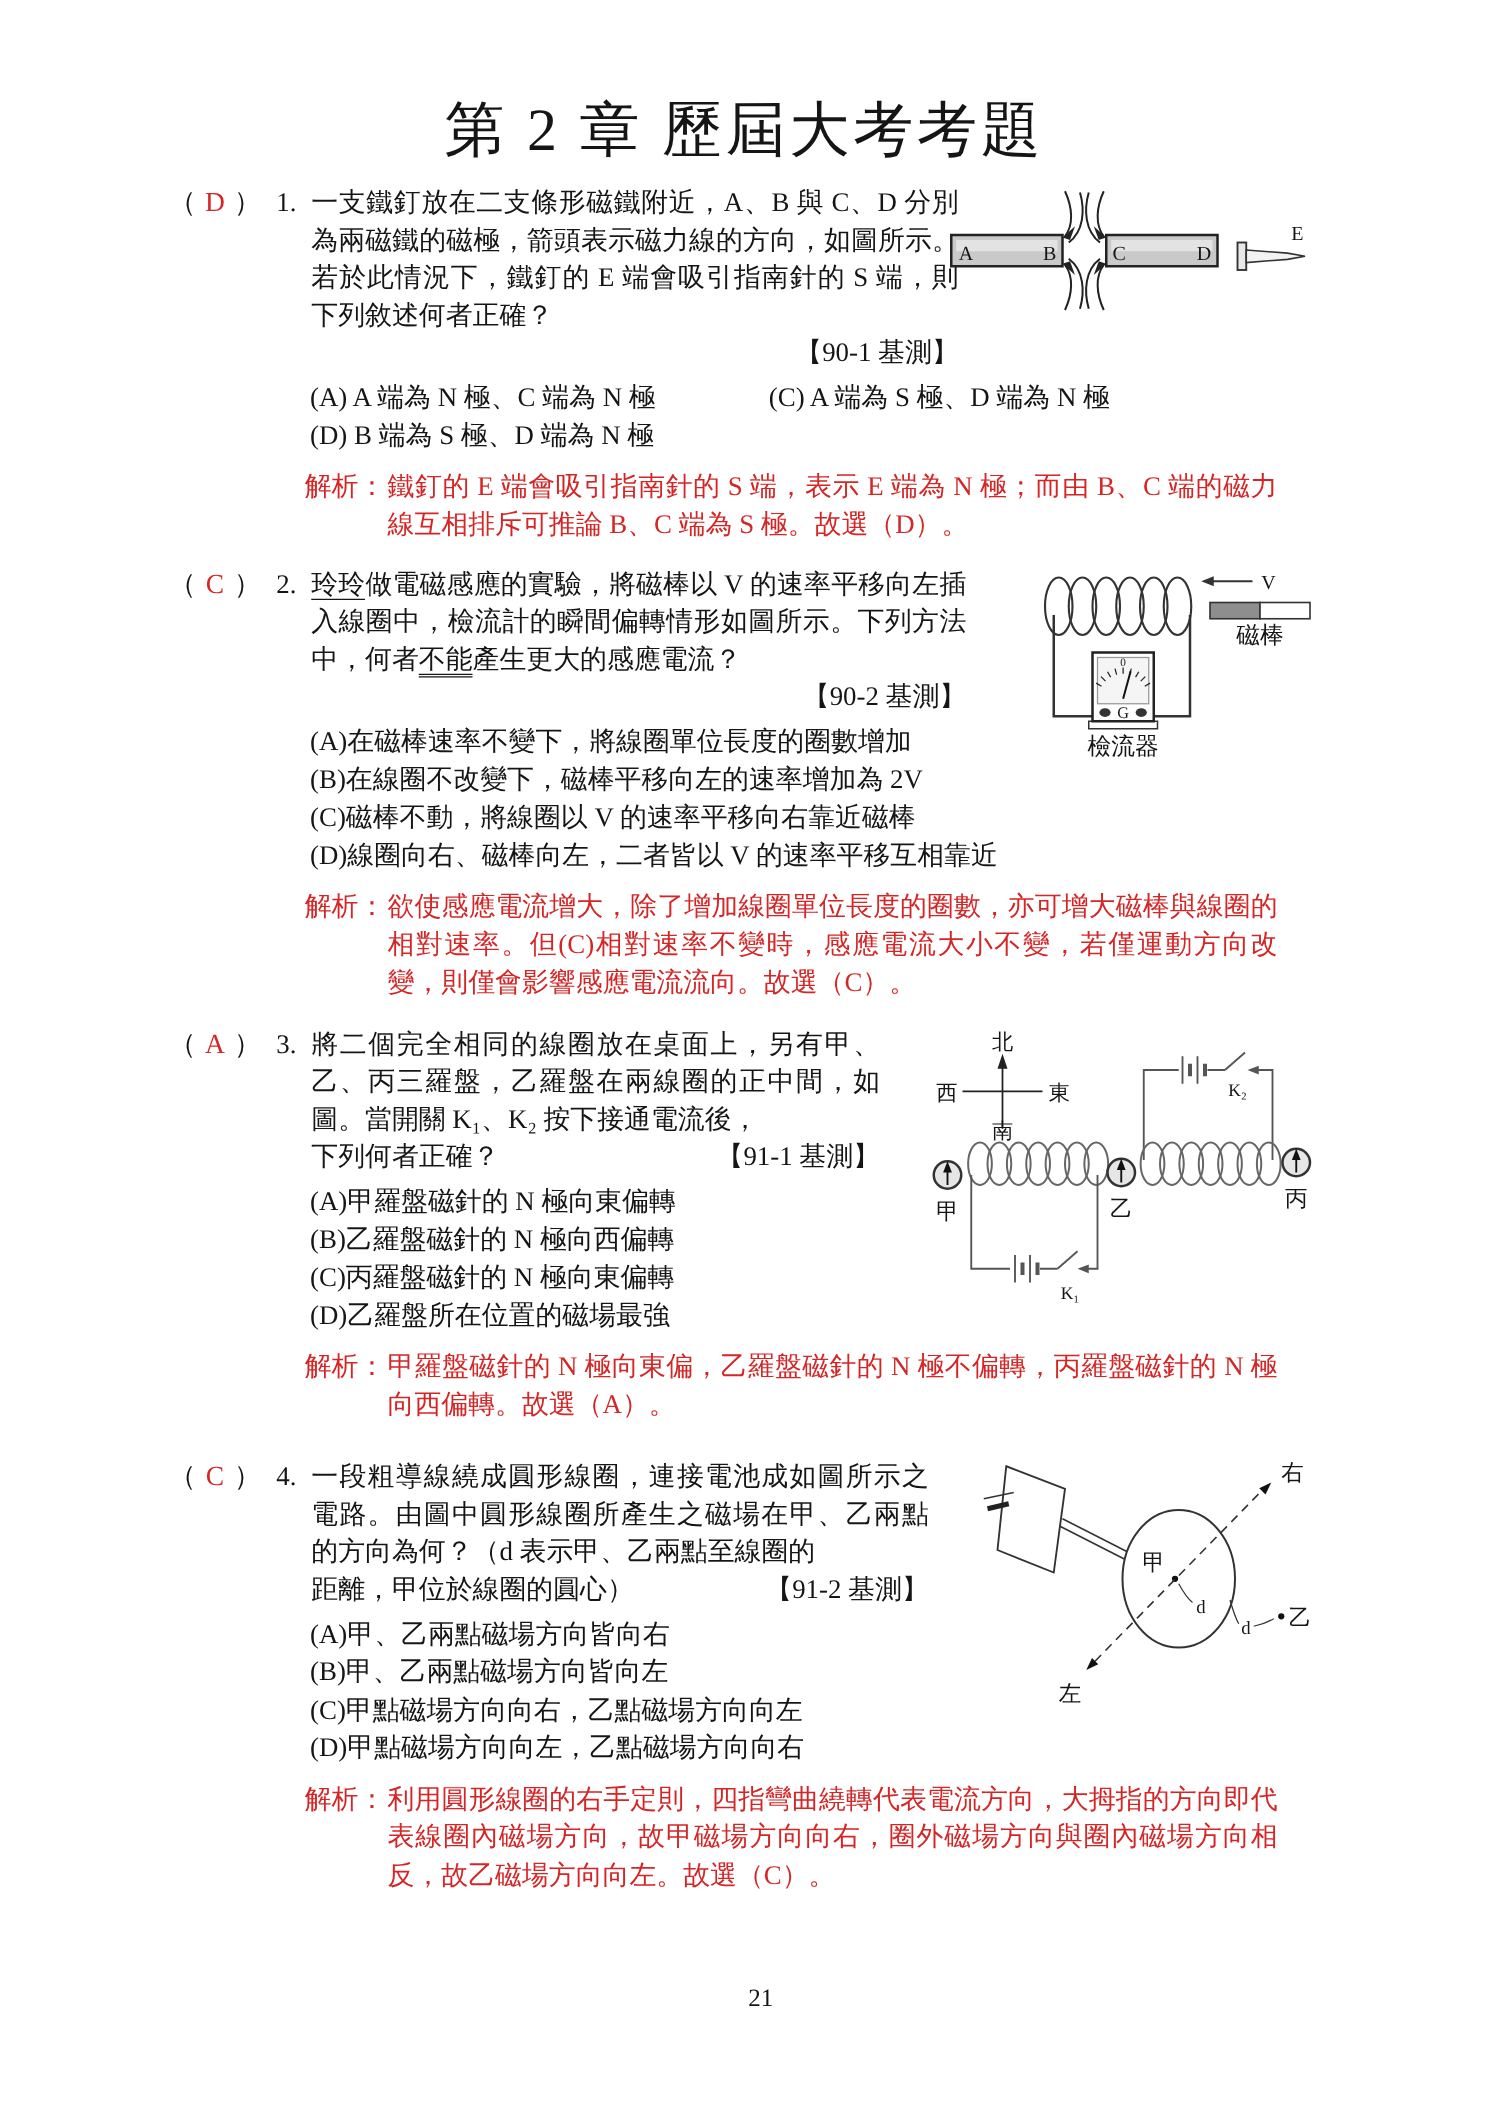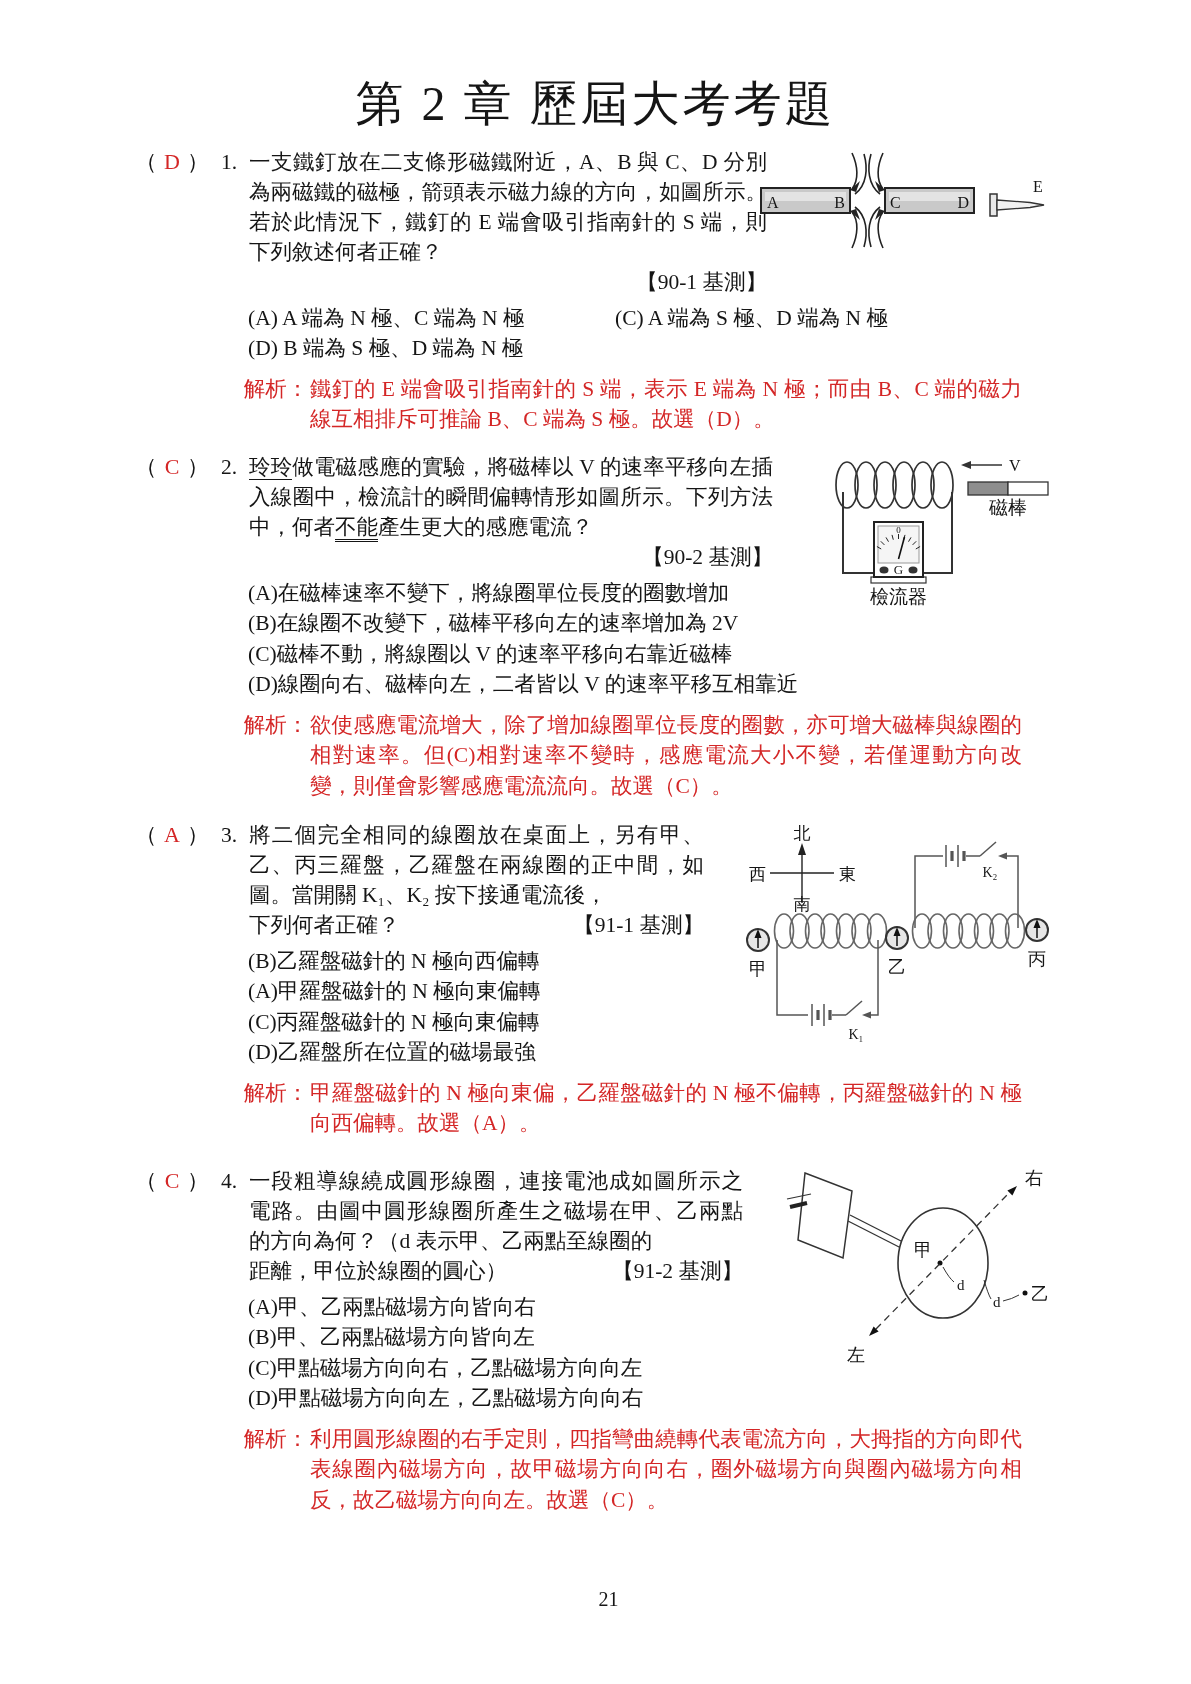--- a/index.html
+++ b/index.html
@@ -179,22 +179,22 @@
       <div class="qnum">3.</div>
       <div class="qtext" style="width:455px">
         <span>將二個完全相同的線圈放在桌面上，另有甲、乙、丙三羅盤，乙羅盤在兩線圈的正中間，如圖。當開關 K₁、K₂ 按下接通電流後，</span>
         <div class="lastrow">
           <span>下列何者正確？</span>
           <span>【91-1 基測】</span>
         </div>
       </div>
     </div>
     <div class="opts">
+      <div>(A)甲羅盤磁針的 N 極向東偏轉</div>
       <div>(B)乙羅盤磁針的 N 極向西偏轉</div>
-      <div>(A)甲羅盤磁針的 N 極向東偏轉</div>
       <div>(C)丙羅盤磁針的 N 極向東偏轉</div>
       <div>(D)乙羅盤所在位置的磁場最強</div>
     </div>
     <div class="analysis">
       <div class="albl">解析：</div>
       <div class="abody">甲羅盤磁針的 N 極向東偏，乙羅盤磁針的 N 極不偏轉，丙羅盤磁針的 N 極向西偏轉。故選（A）。</div>
     </div>
   </div>
 
   <svg class="dg" style="left:700px;top:818px" width="490" height="228" viewBox="0 0 490 228">

